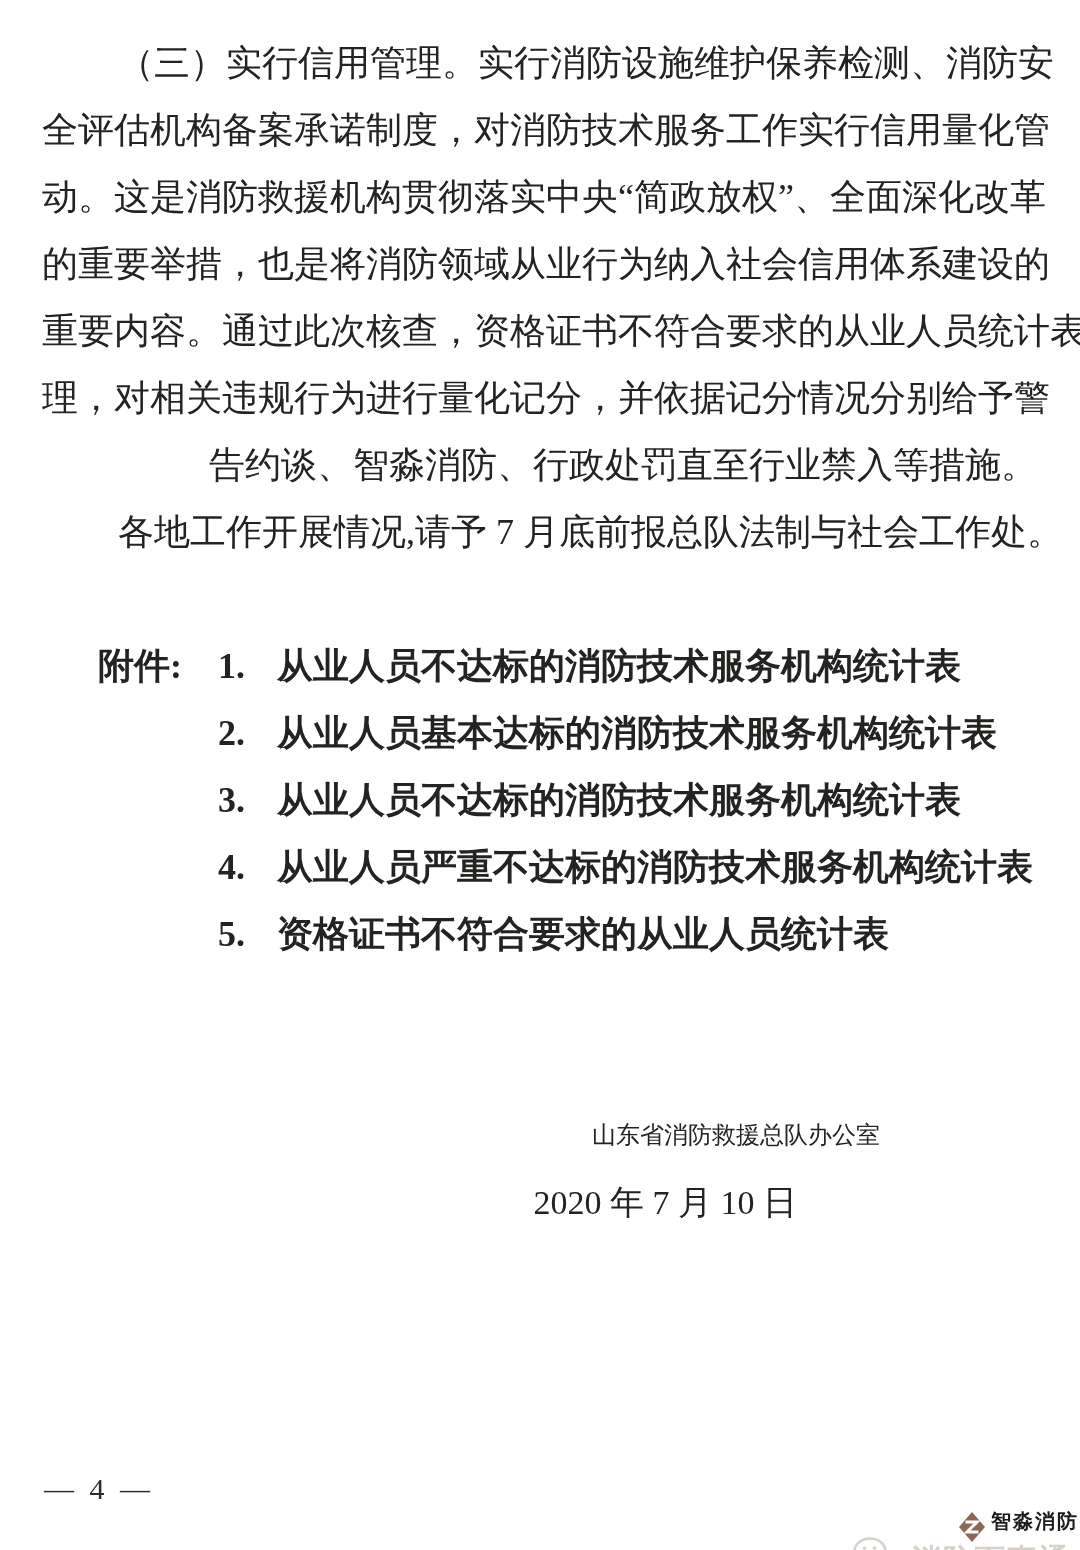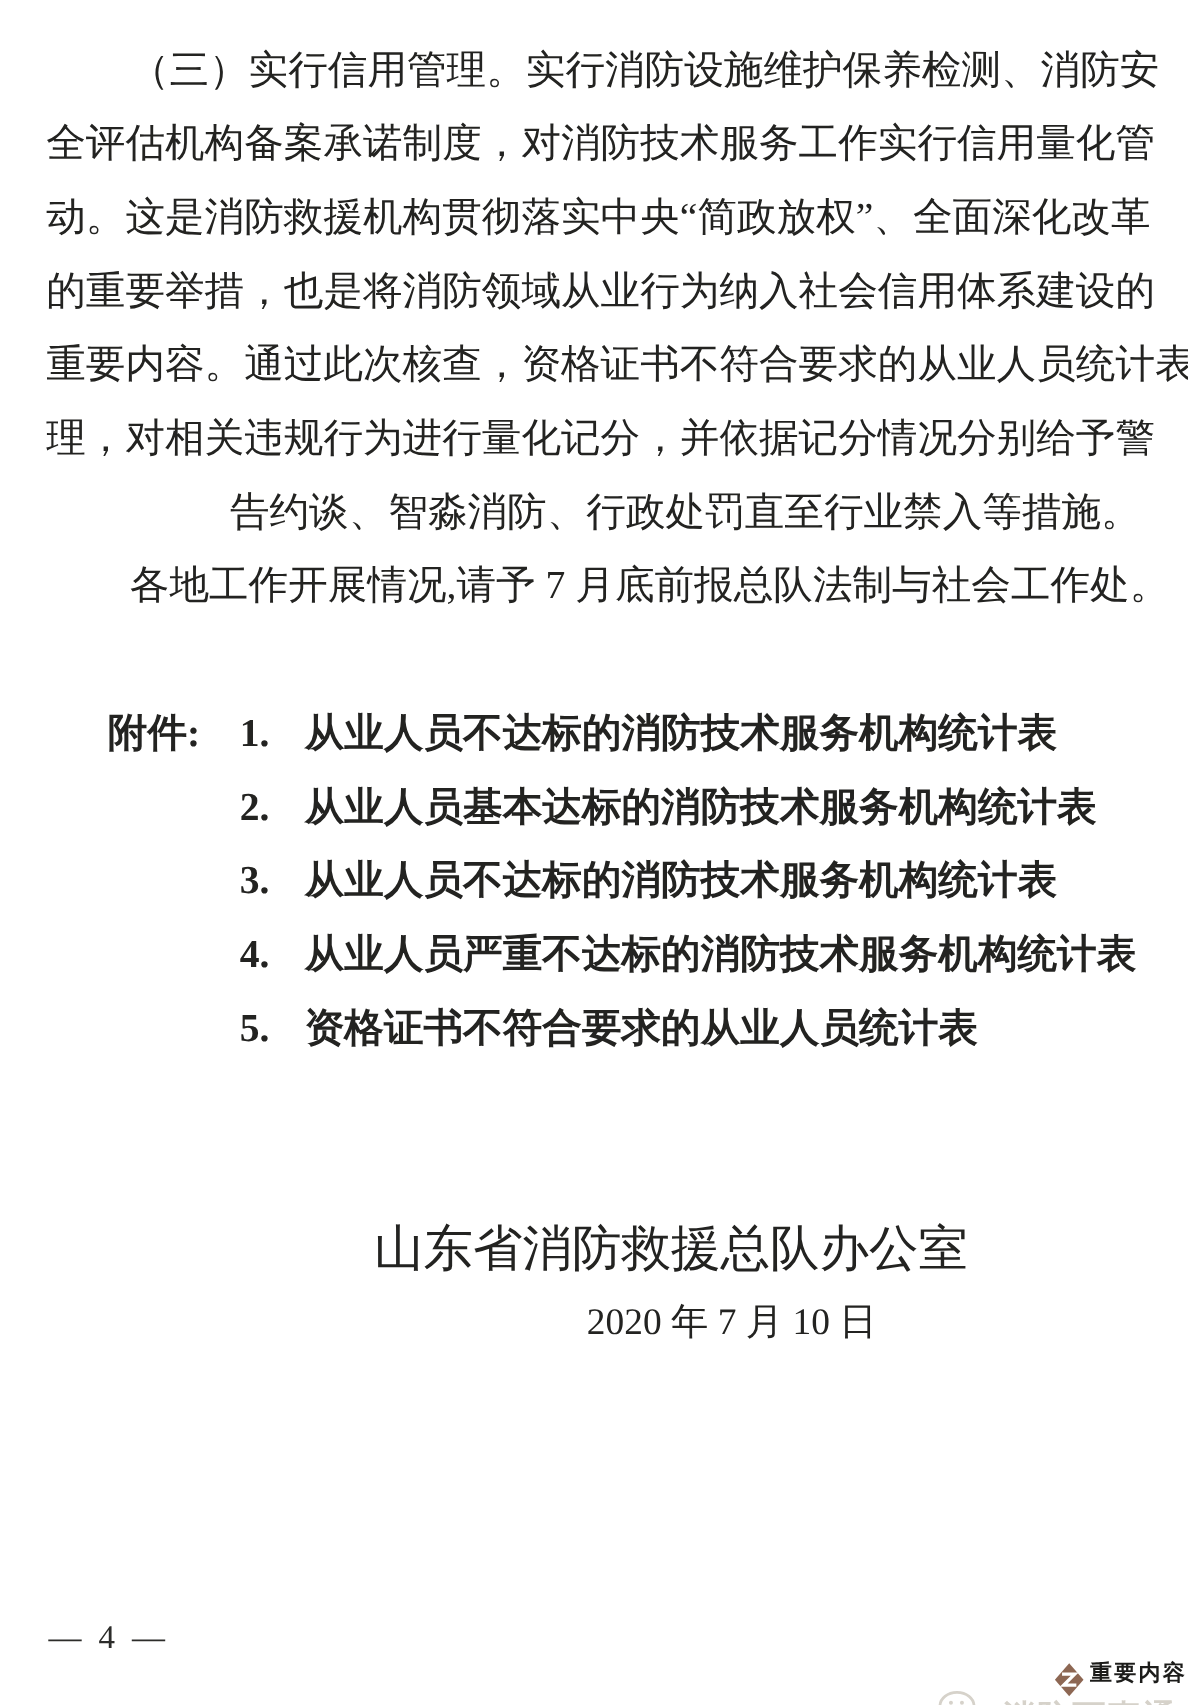--- a/index.html
+++ b/index.html
@@ -19,21 +19,21 @@
     line-height:67px;
   }
   .doc-line{white-space:nowrap;text-align:right;}
   .indent{text-indent:76px;}
   .spacer{height:67px;}
   .spacer2{height:134px;}
   .attach-row{display:flex;white-space:nowrap;font-weight:bold;}
   .attach-label{width:176px;padding-left:56px;box-sizing:border-box;flex:none;}
   .attach-num{width:59px;flex:none;}
   .attach-text{flex:none;}
-  .sig-line{text-align:right;padding-right:157px;font-size:45px;white-space:nowrap;}
+  .sig-line{text-align:right;padding-right:157px;font-size:24px;white-space:nowrap;}
   .date-line{text-align:right;padding-right:240px;font-size:34px;white-space:nowrap;}
   .page-num{
     position:absolute;left:44px;top:1472px;
     font-size:30px;letter-spacing:4px;color:#2c2c2a;
   }
   .wm-brand{
     position:absolute;left:852px;top:1536px;
     display:flex;align-items:center;gap:7px;
     color:#d6d2ca;
     font-family:"Liberation Sans","DejaVu Sans",sans-serif;
@@ -123,18 +123,18 @@
   </div>
 
   <div class="wm-site">
     <span class="icon">
       <svg width="28" height="34" viewBox="0 0 28 34">
         <polygon points="14,2 27,17 14,32 1,17" fill="#8d6753"></polygon>
         <polyline points="7.5,12 19,12 9,22 20.5,22" fill="none" stroke="#ffffff" stroke-width="3"></polyline>
       </svg>
     </span>
     <span class="wm-site-col">
-      <span class="wm-site-name">重要内容</span>
+      <span class="wm-site-name">智淼消防</span>
       <span class="wm-site-domain">zmjaxf.com</span>
     </span>
   </div>
 
 </div>
 
 </body></html>

